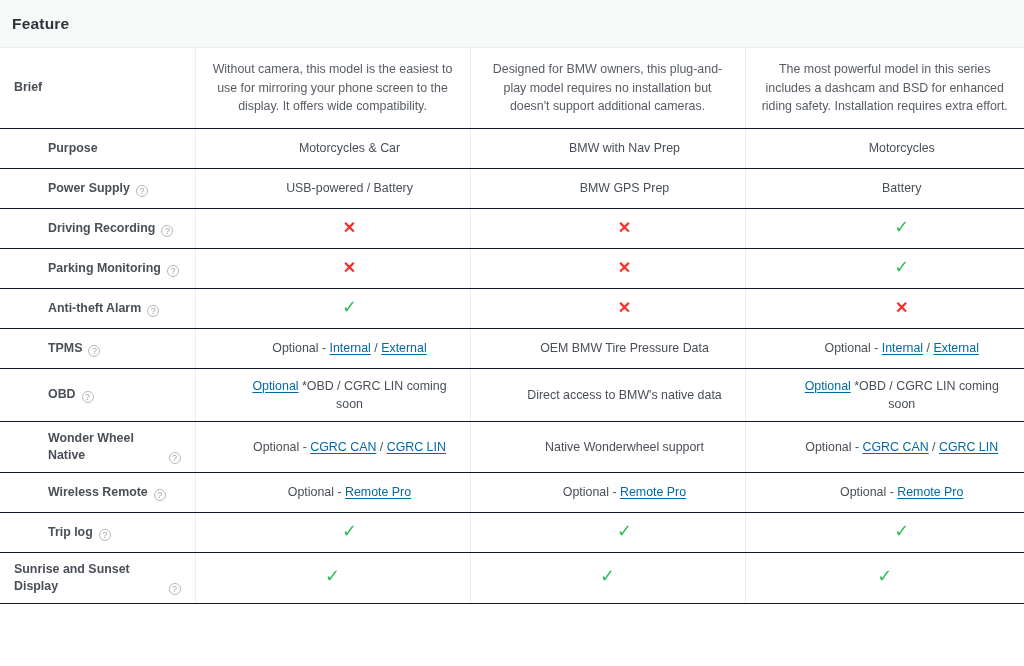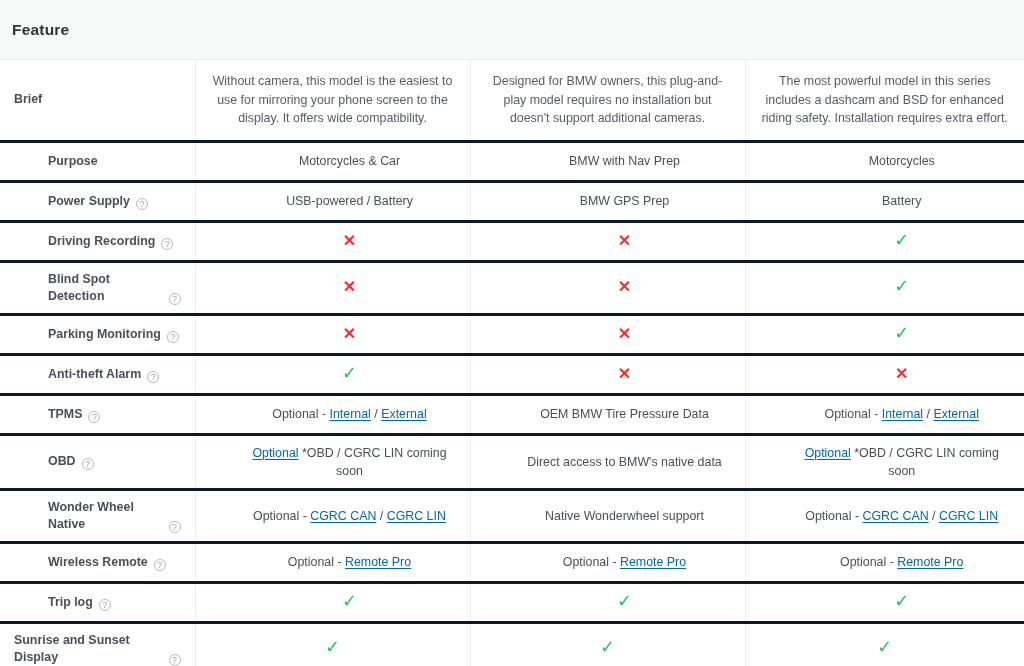--- a/index.html
+++ b/index.html
@@ -15,21 +15,21 @@
 
   .comparison-wrap {
     width: 1024px;
     height: 666px;
     background: #ffffff;
     overflow: hidden;
   }
 
   
   .table-header {
-    height: 60px;
+    height: 48px;
     background: #f7f8f8;
     display: flex;
     align-items: center;
     padding: 0 0 0 12px;
     border-bottom: 1px solid #ebecee;
   }
   .table-header .title {
     font-size: 15.5px;
     font-weight: bold;
     color: #30343a;
@@ -41,21 +41,21 @@
     width: 1024px;
     border-collapse: collapse;
     table-layout: fixed;
   }
   table.spec col.c-label  { width: 195px; }
   table.spec col.c-a      { width: 275px; }
   table.spec col.c-b      { width: 275px; }
   table.spec col.c-c      { width: 279px; }
 
   table.spec td {
-    border-bottom: 3px solid #0f172a;
+    border-bottom: 1px solid #0f172a;
     border-right: 1px solid #ededef;
     vertical-align: middle;
     padding: 8px 14px;
     font-size: 12.4px;
     color: #4a4f57;
   }
   table.spec td.last-col { border-right: none; }
 
   td.rowlabel {
     font-weight: bold;
@@ -181,31 +181,20 @@
           <div class="label-inner inline">
             <span class="label-text">Driving Recording</span>
             <span class="help-icon">?</span>
           </div>
         </td>
         <td class="cell"><span class="mark no">✕</span></td>
         <td class="cell"><span class="mark no">✕</span></td>
         <td class="cell last-col"><span class="mark yes">✓</span></td>
       </tr>
 
-      <tr class="r-std">
-        <td class="rowlabel">
-          <div class="label-inner inline">
-            <span class="label-text">Blind Spot Detection</span>
-            <span class="help-icon">?</span>
-          </div>
-        </td>
-        <td class="cell"><span class="mark no">✕</span></td>
-        <td class="cell"><span class="mark no">✕</span></td>
-        <td class="cell last-col"><span class="mark yes">✓</span></td>
-      </tr>
 
       <tr class="r-std">
         <td class="rowlabel">
           <div class="label-inner inline">
             <span class="label-text">Parking Monitoring</span>
             <span class="help-icon">?</span>
           </div>
         </td>
         <td class="cell"><span class="mark no">✕</span></td>
         <td class="cell"><span class="mark no">✕</span></td>

